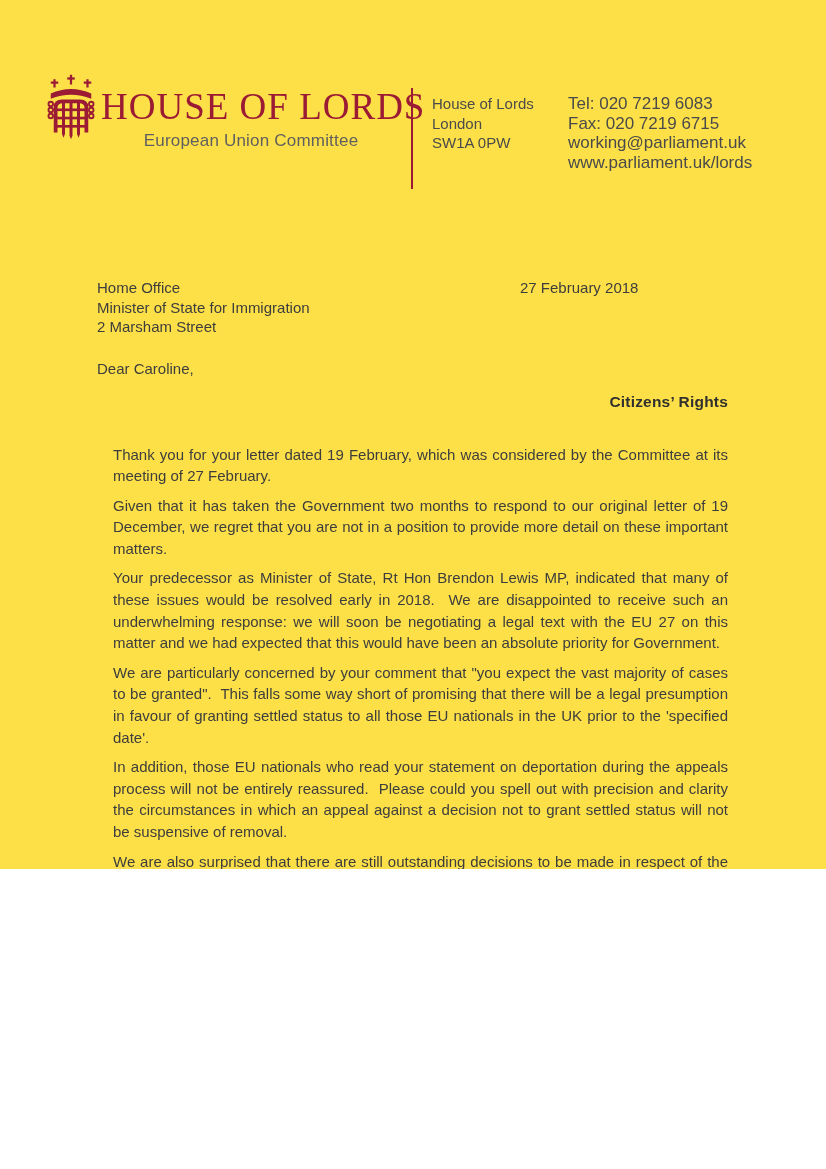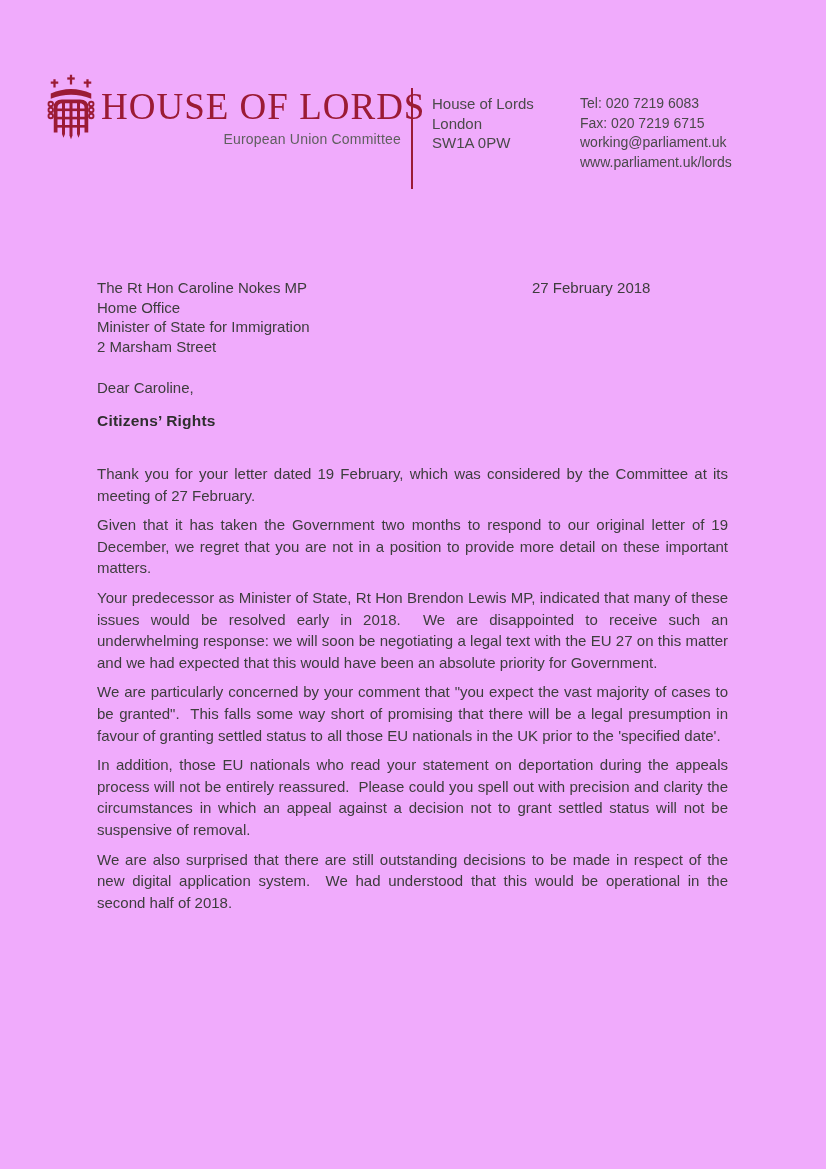--- a/index.html
+++ b/index.html
@@ -2,63 +2,63 @@
 <html style="--brand: #9b1b35;"><head>
 <meta charset="utf-8">
 <style>
   :root { --brand: #9b1b35; }
   * { box-sizing: border-box; margin: 0; padding: 0; }
   html, body { background: #ffffff; }
   body { font-family: "Liberation Sans", sans-serif; }
   .page {
     position: relative;
     width: 826px;
-    height: 1169px;
-    background: #f0abfc;
+    height: 869px;
+    background: #fde047;
     overflow: hidden;
   }
   
   .logo { position: absolute; left: 47px; top: 74px; }
   .wordmark {
     position: absolute; left: 101px; top: 88px;
     font-family: "Liberation Serif", serif;
     font-size: 37px; line-height: 1; letter-spacing: 1px;
     color: var(--brand); white-space: nowrap;
   }
   .committee {
     position: absolute; left: 101px; top: 131px; width: 300px;
-    text-align: right; font-size: 14px; font-weight: 400;
+    text-align: center; font-size: 17px; font-weight: 400;
     color: #5f5f5f; letter-spacing: 0.2px;
   }
   .divider {
     position: absolute; left: 411px; top: 88px;
     width: 2px; height: 101px; background: var(--brand);
   }
   .hq-address {
     position: absolute; left: 432px; top: 94px;
     font-size: 15px; line-height: 19.5px; color: #4a4a4a;
   }
   .contact {
     position: absolute; left: 568px; top: 94px;
-    font-size: 14px; line-height: 19.5px; color: #4a4a4a; margin-left: 12px;
+    font-size: 17px; line-height: 19.5px; color: #4a4a4a;
   }
   
   .letter-body {
     position: absolute; left: 97px; top: 278px; width: 631px;
     font-size: 15px; color: #3d3d3d;
   }
   .recipient { position: relative; line-height: 19.5px; }
-  .letter-date { position: absolute; left: 435px; top: 0; white-space: nowrap; }
+  .letter-date { position: absolute; left: 423px; top: 0; white-space: nowrap; }
   .salutation { margin-top: 22px; line-height: 20px; }
   .subject {
-    margin-top: 14px; text-align: left;
+    margin-top: 14px; text-align: right;
     font-weight: bold; font-size: 15.5px; color: #2f2f2f;
     letter-spacing: 0.2px;
   }
-  .paragraphs { margin-top: 33px; }
+  .paragraphs { margin-top: 33px; margin-left: 16px; }
   .paragraphs p {
     margin: 0 0 8px 0;
     line-height: 21.6px;
     text-align: justify;
     white-space: pre-wrap;
   }
 </style>
 </head>
 <body>
 
@@ -115,21 +115,20 @@
       <div>Tel: 020 7219 6083</div>
       <div>Fax: 020 7219 6715</div>
       <div>working@parliament.uk</div>
       <div>www.parliament.uk/lords</div>
     </div>
   </div>
 
   <div class="letter-body">
 
     <div class="recipient">
-      <div>The Rt Hon Caroline Nokes MP</div>
       <div>Home Office</div>
       <div>Minister of State for Immigration</div>
       <div>2 Marsham Street</div>
       <div class="letter-date">27 February 2018</div>
     </div>
 
     <div class="salutation">Dear Caroline,</div>
 
     <div class="subject">Citizens’ Rights</div>
 

